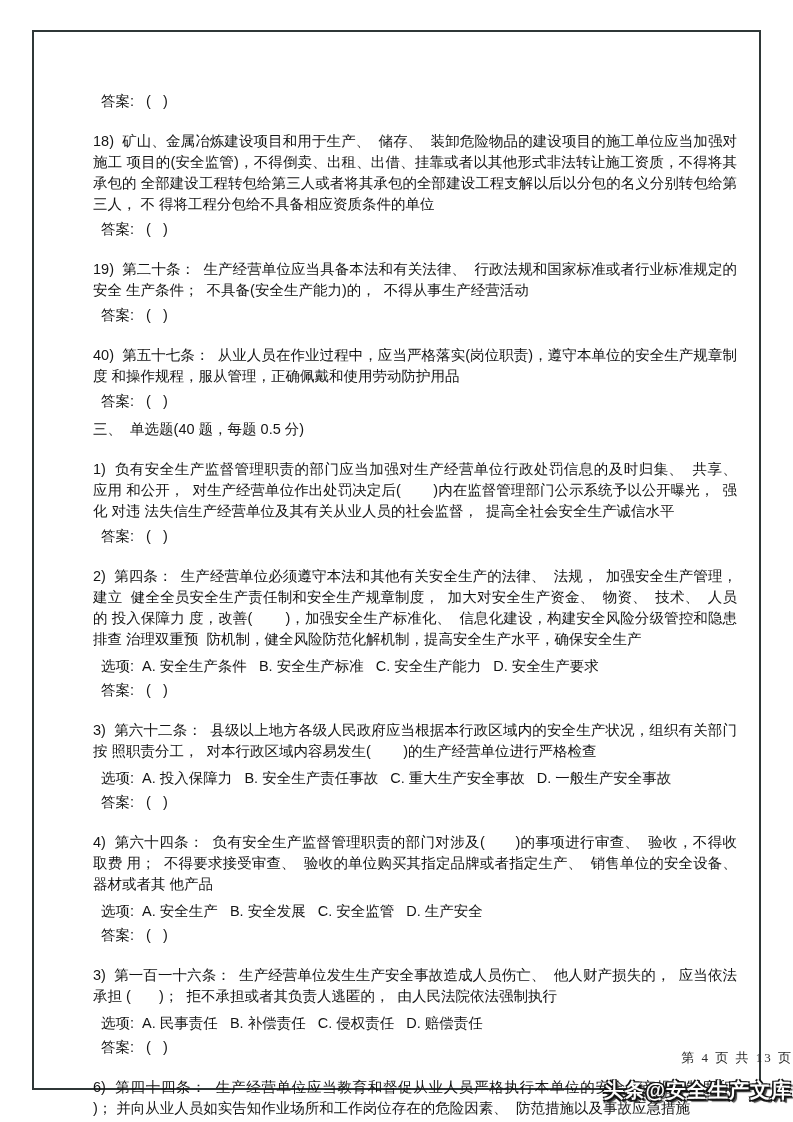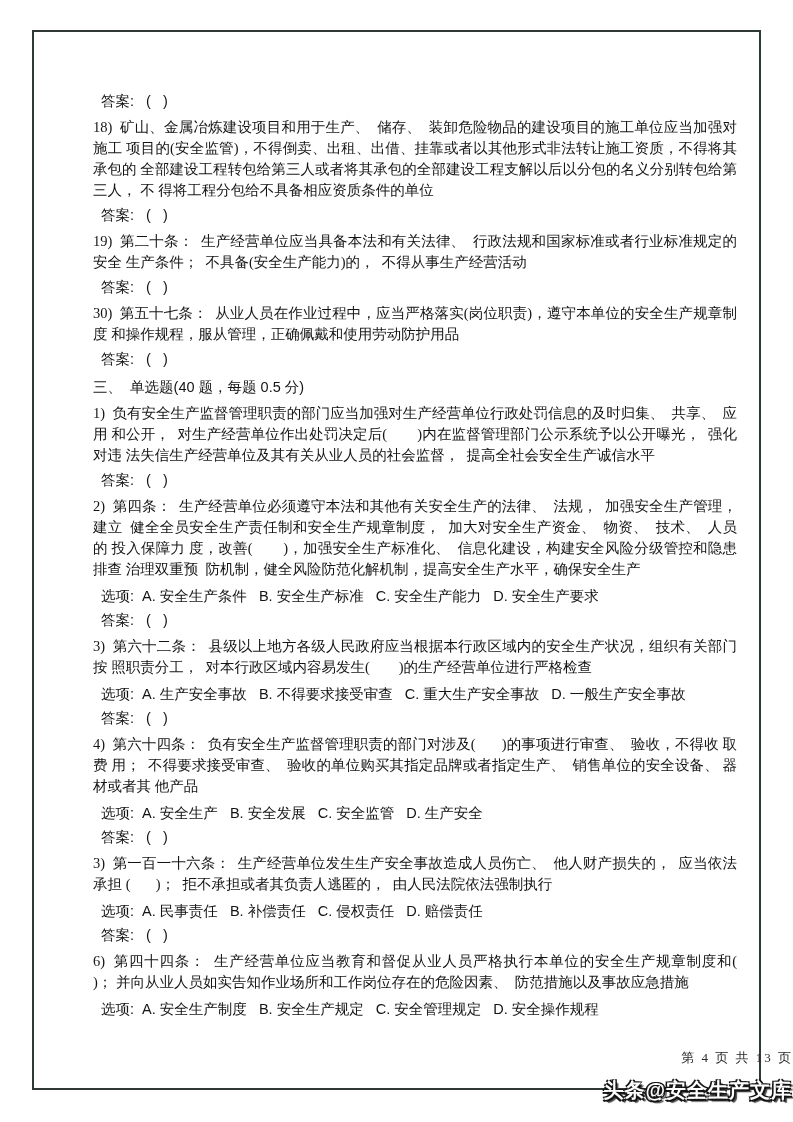--- a/index.html
+++ b/index.html
@@ -18,21 +18,21 @@
     width: 729px; height: 1060px;
     border: 2px solid #2f3737;
     background: transparent;
   }
   .content {
     position: absolute; left: 93px; top: 88px; width: 644px;
     font-size: 14.5px; line-height: 21px; color: #141414;
     text-align: justify;
   }
   .content p { white-space: pre-wrap; }
-  p.question { margin: 5px 0 4px; font-family: Liberation Serif, serif; }
+  p.question { margin: 19px 0 4px; }
   p.heading  { margin: 7px 0 5px; }
   p.answer   { margin: 3px 0 3px; padding-left: 8px; }
   p.options  { margin: 6px 0 2px; padding-left: 8px; }
   .footer {
     position: absolute; left: 0; top: 1049px; width: 793px;
     text-align: right;
     font-family: "Liberation Serif", "DejaVu Serif", serif;
     font-size: 13px; color: #2a2a2a; letter-spacing: 2px;
   }
   .watermark {
@@ -52,30 +52,30 @@
 
 <div class="sheet">
   <div class="border-frame"></div>
 
   <div class="content">
     <p class="answer">答案:   (   )</p>
     <p class="question">18)  矿山、金属冶炼建设项目和用于生产、  储存、  装卸危险物品的建设项目的施工单位应当加强对施工 项目的(安全监管)，不得倒卖、出租、出借、挂靠或者以其他形式非法转让施工资质，不得将其承包的 全部建设工程转包给第三人或者将其承包的全部建设工程支解以后以分包的名义分别转包给第三人， 不 得将工程分包给不具备相应资质条件的单位</p>
     <p class="answer">答案:   (   )</p>
     <p class="question">19)  第二十条：  生产经营单位应当具备本法和有关法律、  行政法规和国家标准或者行业标准规定的 安全 生产条件；  不具备(安全生产能力)的，  不得从事生产经营活动</p>
     <p class="answer">答案:   (   )</p>
-    <p class="question">30)  第五十七条：  从业人员在作业过程中，应当严格落实(岗位职责)，遵守本单位的安全生产规章制度 和操作规程，服从管理，正确佩戴和使用劳动防护用品</p>
+    <p class="question">40)  第五十七条：  从业人员在作业过程中，应当严格落实(岗位职责)，遵守本单位的安全生产规章制度 和操作规程，服从管理，正确佩戴和使用劳动防护用品</p>
     <p class="answer">答案:   (   )</p>
     <p class="heading">三、  单选题(40 题，每题 0.5 分)</p>
     <p class="question">1)  负有安全生产监督管理职责的部门应当加强对生产经营单位行政处罚信息的及时归集、  共享、  应用 和公开，  对生产经营单位作出处罚决定后(        )内在监督管理部门公示系统予以公开曝光，  强化 对违 法失信生产经营单位及其有关从业人员的社会监督，  提高全社会安全生产诚信水平</p>
     <p class="answer">答案:   (   )</p>
     <p class="question">2)  第四条：  生产经营单位必须遵守本法和其他有关安全生产的法律、  法规，  加强安全生产管理，建立  健全全员安全生产责任制和安全生产规章制度，  加大对安全生产资金、  物资、  技术、  人员的 投入保障力 度，改善(        )，加强安全生产标准化、  信息化建设，构建安全风险分级管控和隐患排查 治理双重预  防机制，健全风险防范化解机制，提高安全生产水平，确保安全生产</p>
     <p class="options">选项:  A. 安全生产条件   B. 安全生产标准   C. 安全生产能力   D. 安全生产要求</p>
     <p class="answer">答案:   (   )</p>
     <p class="question">3)  第六十二条：  县级以上地方各级人民政府应当根据本行政区域内的安全生产状况，组织有关部门按 照职责分工，  对本行政区域内容易发生(        )的生产经营单位进行严格检查</p>
-    <p class="options">选项:  A. 生产安全事故   B. 不得要求接受审查   C. 重大生产安全事故   D. 一般生产安全事故</p>
+    <p class="options">选项:  A. 投入保障力   B. 安全生产责任事故   C. 重大生产安全事故   D. 一般生产安全事故</p>
     <p class="answer">答案:   (   )</p>
     <p class="question">4)  第六十四条：  负有安全生产监督管理职责的部门对涉及(       )的事项进行审查、  验收，不得收 取费 用；  不得要求接受审查、  验收的单位购买其指定品牌或者指定生产、  销售单位的安全设备、 器材或者其 他产品</p>
     <p class="options">选项:  A. 安全生产   B. 安全发展   C. 安全监管   D. 生产安全</p>
     <p class="answer">答案:   (   )</p>
     <p class="question">3)  第一百一十六条：  生产经营单位发生生产安全事故造成人员伤亡、  他人财产损失的，  应当依法 承担 (       )；  拒不承担或者其负责人逃匿的，  由人民法院依法强制执行</p>
     <p class="options">选项:  A. 民事责任   B. 补偿责任   C. 侵权责任   D. 赔偿责任</p>
     <p class="answer">答案:   (   )</p>
     <p class="question">6)  第四十四条：  生产经营单位应当教育和督促从业人员严格执行本单位的安全生产规章制度和(        )； 并向从业人员如实告知作业场所和工作岗位存在的危险因素、  防范措施以及事故应急措施</p>
     <p class="options">选项:  A. 安全生产制度   B. 安全生产规定   C. 安全管理规定   D. 安全操作规程</p>
   </div>

